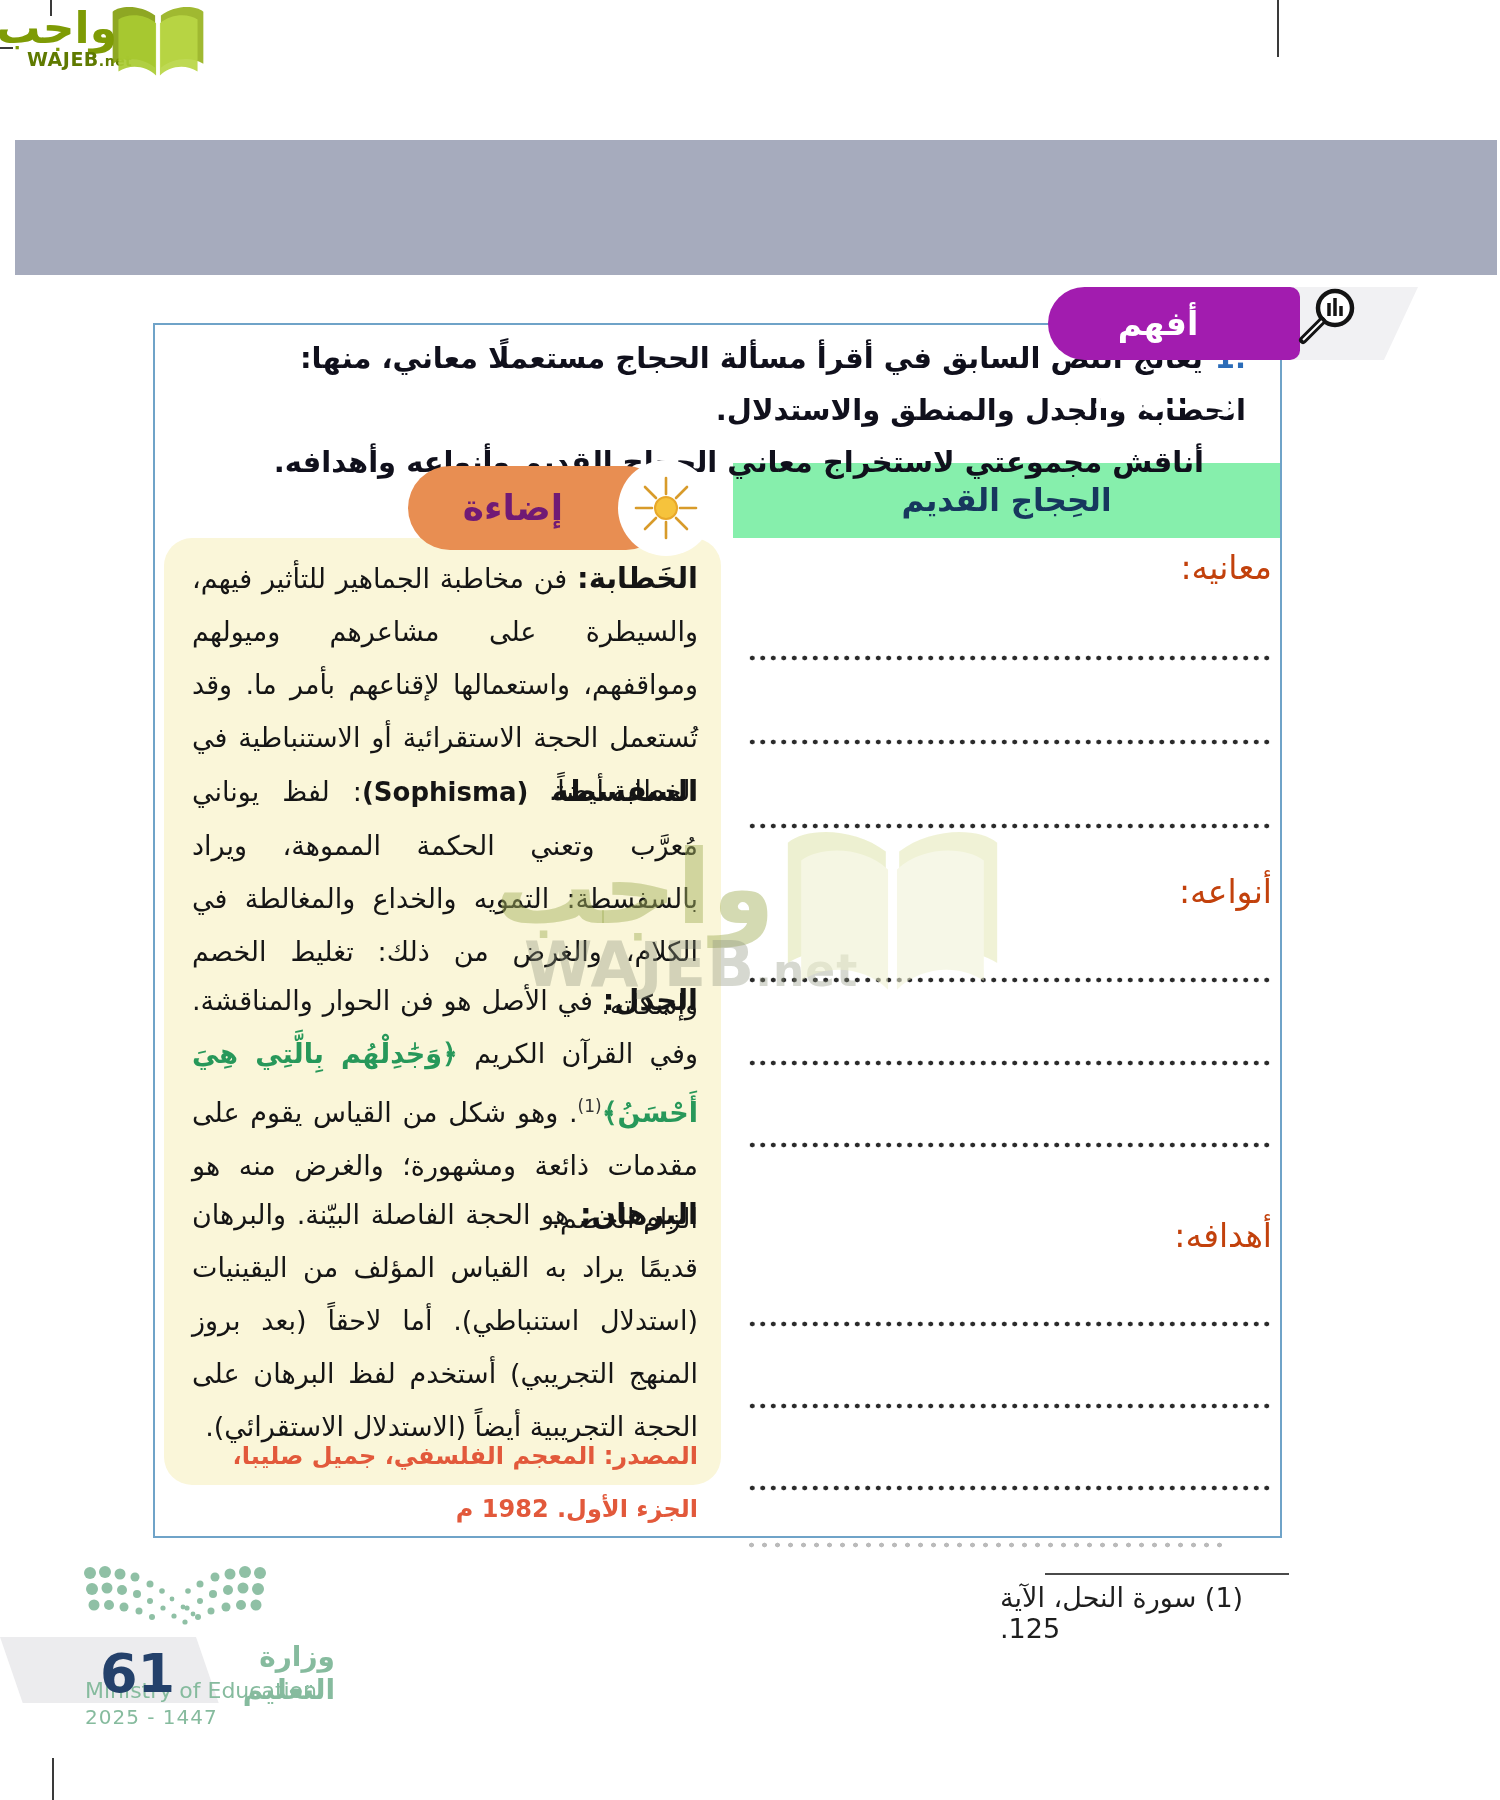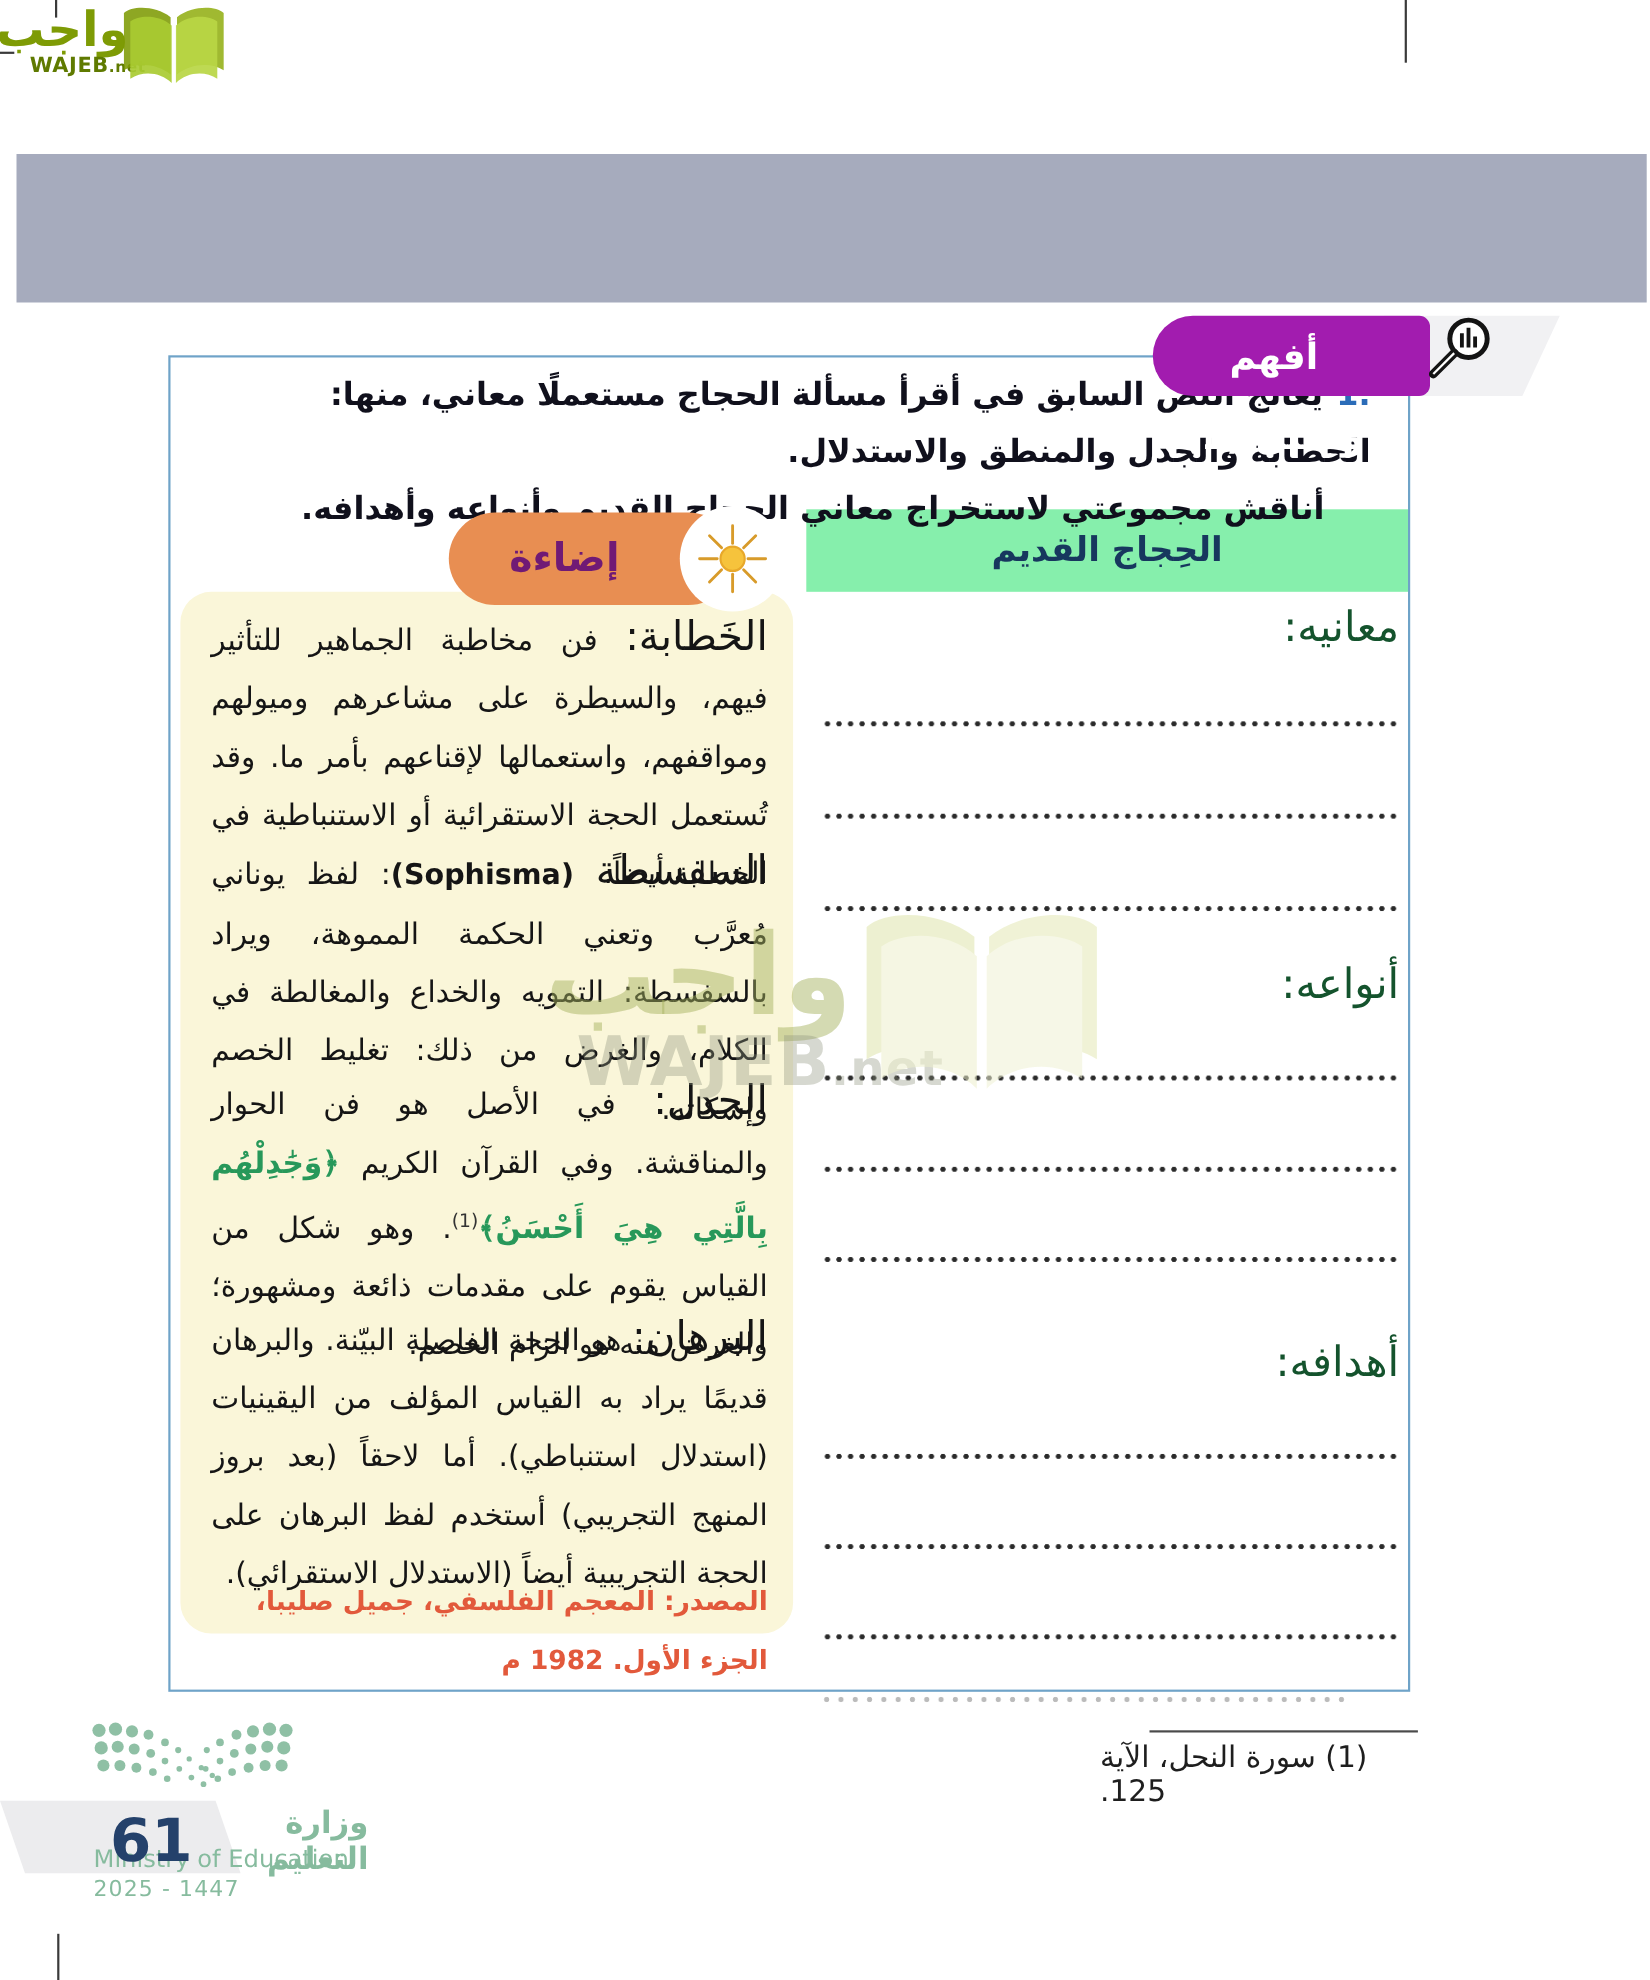--- a/index.html
+++ b/index.html
@@ -44,21 +44,21 @@
     font-size:29px;font-weight:bold;color:#10101c;line-height:52px;text-align:right;}
   .question .num{color:#2b6cb8;padding-left:12px;}
   .question .l2{padding-right:42px;}
 
   
   .table-header{left:733px;top:463px;width:547px;height:75px;background:#86efac;z-index:2;}
   .table-header .txt{width:100%;height:75px;line-height:75px;text-align:center;direction:rtl;
     color:#17375e;font-size:31px;font-weight:bold;}
 
   
-  .sec-label{position:absolute;right:228px;direction:rtl;font-size:38px;color:#14532d;z-index:2;}
+  .sec-label{position:absolute;right:228px;direction:rtl;font-size:33px;color:#c2410c;z-index:2;}
   .lbl-0{top:548px;}
   .lbl-1{top:872px;}
   .lbl-2{top:1216px;}
 
   
   .dotline{position:absolute;left:745px;width:527px;height:8px;z-index:2;
     background-image:radial-gradient(circle,#2a2a2a 2.1px,rgba(0,0,0,0) 2.7px);
     background-size:10.5px 8px;background-repeat:repeat-x;background-position:right center;}
   .dl-0{top:654px;} .dl-1{top:738px;} .dl-2{top:822px;}
   .dl-3{top:976px;} .dl-4{top:1059px;} .dl-5{top:1141px;}
@@ -69,21 +69,21 @@
   .info-box{left:164px;top:538px;width:557px;height:947px;background:#faf6d9;border-radius:28px;z-index:2;}
   .info-pill{left:408px;top:466px;width:260px;height:84px;background:#e88e52;border-radius:42px;z-index:4;}
   .info-pill .txt{position:absolute;left:0;right:50px;top:0;height:84px;line-height:84px;text-align:center;
     color:#701a75;font-size:36px;font-weight:bold;direction:rtl;}
   .pill-cap{left:618px;top:460px;width:96px;height:96px;background:#ffffff;border-radius:50%;z-index:5;}
   .sun-icon{position:absolute;left:14px;top:14px;}
 
   .para{position:absolute;left:192px;width:506px;direction:rtl;text-align:justify;
     font-size:27px;line-height:53px;color:#151515;z-index:3;}
   .p-khataba{top:552px;} .p-safsata{top:765px;} .p-jadal{top:974px;} .p-burhan{top:1188px;}
-  .para .term{font-weight:normal;font-size:37px;}
+  .para .term{font-weight:bold;font-size:29px;}
   .para .latin{font-weight:bold;font-size:26px;}
   .para .verse{color:#27985a;font-weight:bold;}
   .para .vref{font-size:17px;vertical-align:super;color:#333;}
   .p-source{top:1430px;text-align:right;font-size:24px;font-weight:bold;color:#e2593b;}
 
   
   .wm{pointer-events:none;z-index:4;}
   .wm-ar{left:495px;top:838px;font-size:102px;font-weight:800;color:rgba(166,178,94,.48);line-height:100px;}
   .wm-en{left:492px;top:928px;font-size:62px;font-weight:800;color:rgba(142,146,126,.36);letter-spacing:1px;margin-left:32px;}
   .wm-en .tld{font-size:44px;}

